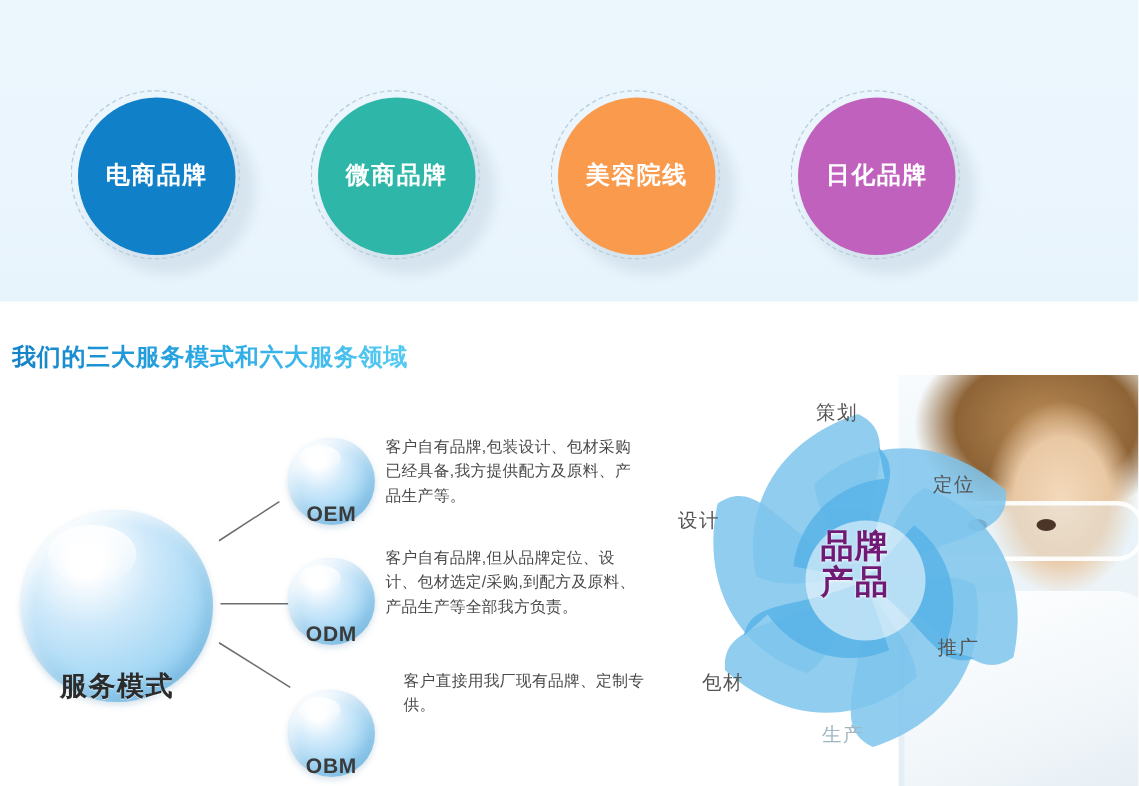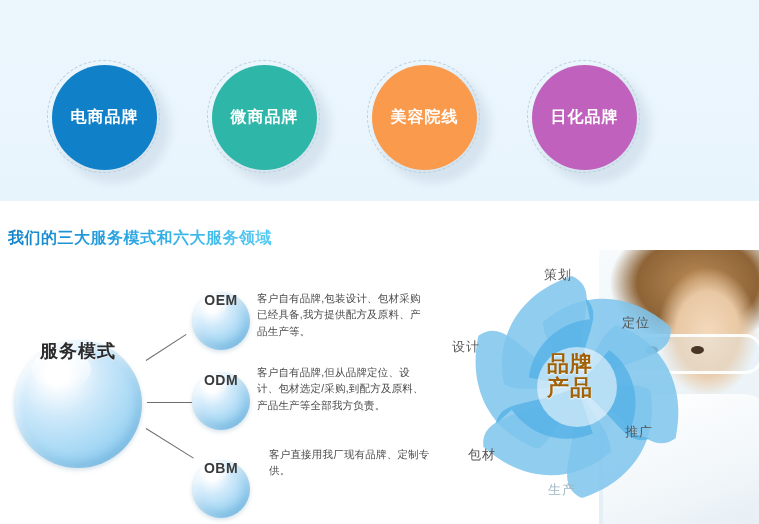--- a/index.html
+++ b/index.html
@@ -119,21 +119,21 @@
   }
   .orb {
     position: absolute;
     border-radius: 50%;
     background:
       radial-gradient(circle at 34% 26%, #ffffff 0%, rgba(255,255,255,0.85) 9%, #cfe9fa 34%, #a8d9f5 62%, #87c8ee 86%, #6fb9e4 100%);
     box-shadow: inset -4px -6px 10px rgba(70,140,190,0.28),
                 inset 3px 4px 8px rgba(255,255,255,0.85),
                 0 2px 4px rgba(90,140,175,0.25);
     display: flex;
-    align-items: flex-start;
+    align-items: flex-end;
     justify-content: center;
     text-align: center;
   }
   .orb::after {
     content: "";
     position: absolute;
     left: 14%; top: 8%;
     width: 46%; height: 30%;
     border-radius: 50%;
     background: linear-gradient(180deg, rgba(255,255,255,0.92), rgba(255,255,255,0.05));
@@ -253,21 +253,21 @@
   .cyc-3 { left: 108px; top: 231px; color: #9fb6c3; }
   .cyc-4 { left: 28px;  top: 196px; }
   .cyc-5 { left: 12px;  top: 88px; }
   .cyc-center {
     position: absolute;
     left: 78px; top: 102px;
     width: 104px;
     text-align: center;
     font-size: 22px;
     font-weight: bold;
-    color: #a16207;
+    color: #701a75;
     line-height: 1.08;
     letter-spacing: 1px;
     text-shadow: 0 1px 2px rgba(255,255,255,0.9);
   }
 </style>
 </head>
 <body>
 
 <div class="page">
 

